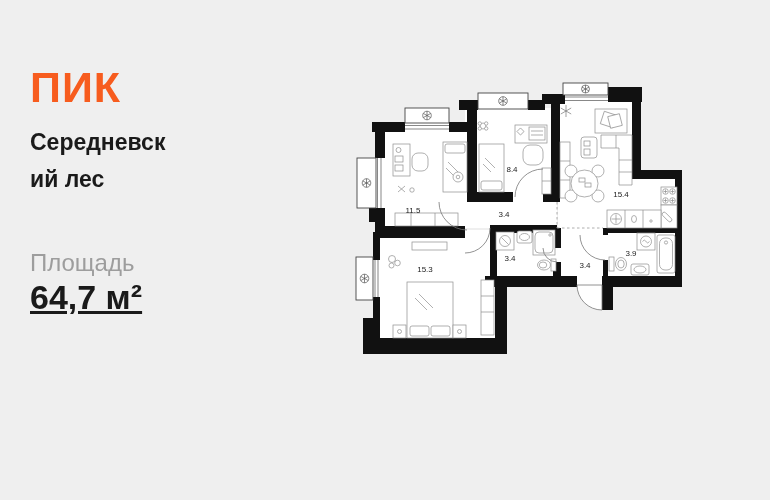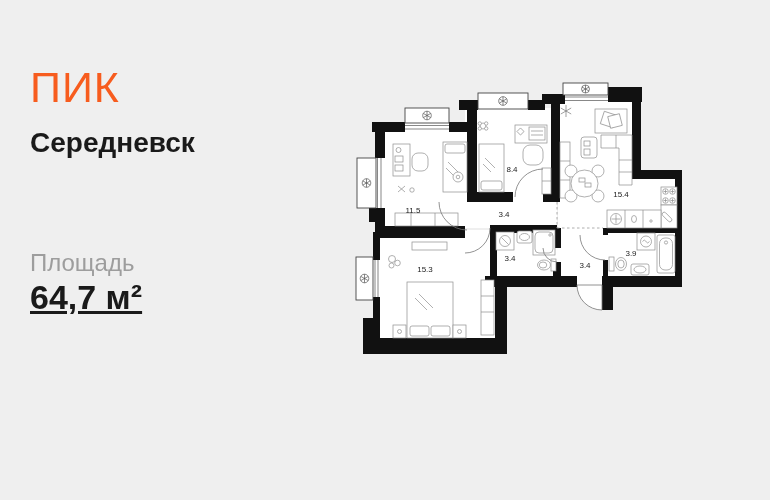--- a/index.html
+++ b/index.html
@@ -1,33 +1,34 @@
 <!DOCTYPE html>
 <html><head>
 <meta charset="utf-8">
 <style>
   html,body{margin:0;padding:0;}
   body{font-family:"Liberation Sans",sans-serif;}
   #stage{position:relative;width:770px;height:500px;background:var(--bg,#efefef);overflow:hidden;}
   .info{position:absolute;left:30px;top:0;width:300px;}
-  .logo{position:absolute;left:0;top:66px;font-size:43px;font-weight:400;letter-spacing:1px;color:var(--brand,#F75C1E);line-height:1;}
-  .title{position:absolute;left:0;top:124px;font-size:28px;line-height:37px;font-weight:700;color:var(--title,#1a1a1a);}
+  .logo{position:absolute;left:0;top:66px;font-size:43px;font-weight:700;letter-spacing:1px;color:var(--brand,#F75C1E);line-height:1;}
+  .title{position:absolute;left:0;top:124px;font-size:23px;line-height:37px;font-weight:700;color:var(--title,#1a1a1a);}
   .area-label{position:absolute;left:0;top:249px;font-size:24px;color:var(--muted,#9d9d9d);font-weight:400;}
   .area-value{position:absolute;left:0;top:278px;font-size:34px;font-weight:700;color:var(--title,#1a1a1a);text-decoration:underline;}
   svg text{font-family:"Liberation Sans",sans-serif;}
   .room-label{font-size:8px;fill:#222;}
 </style>
 </head>
 <body>
 
 <div id="stage" style="--bg: #efefef; --brand: #F75C1E; --title: #1a1a1a; --muted: #9d9d9d;">
   <div class="info">
     <div class="logo">ПИК</div>
     <div class="title">
       <div>Середневск</div>
+      <div>ий лес</div>
     </div>
     <div class="area-label">Площадь</div>
     <div class="area-value">64,7 м²</div>
   </div>
 
   <svg style="position:absolute;left:355px;top:80px;" width="380" height="280" viewBox="0 0 380 280">
 
     <g fill="#ffffff">
       <rect x="28" y="50" width="84" height="98"></rect>
       <rect x="110" y="28" width="92" height="120"></rect>

